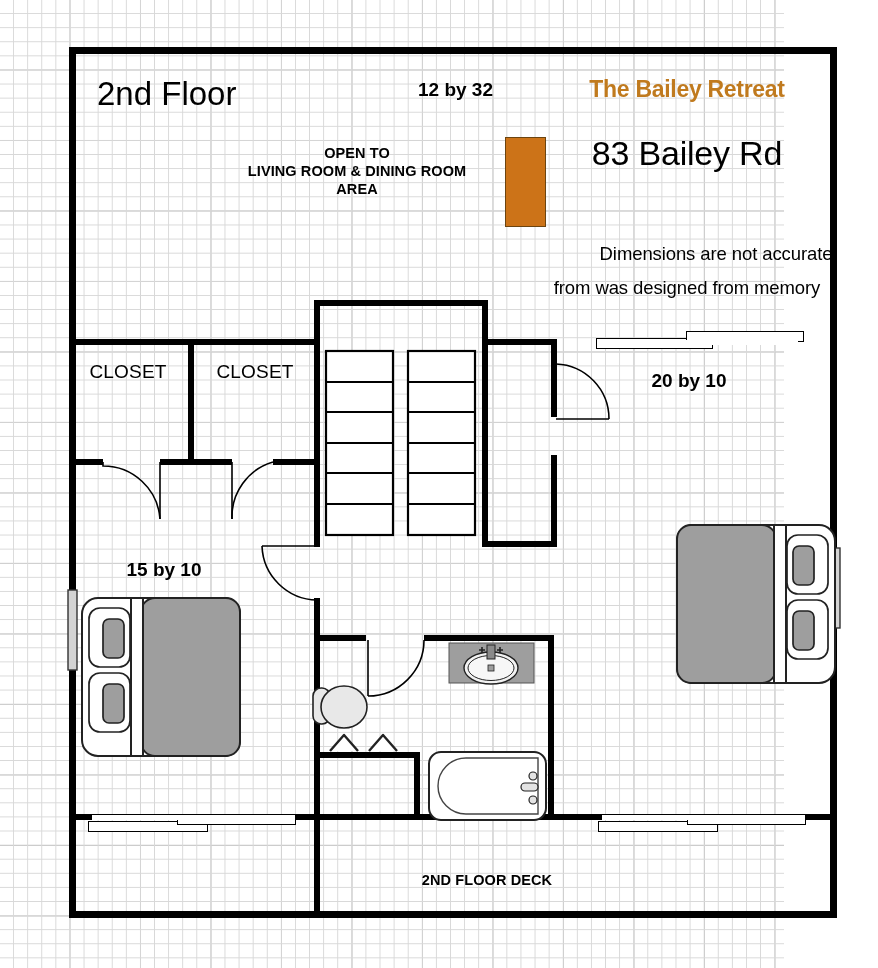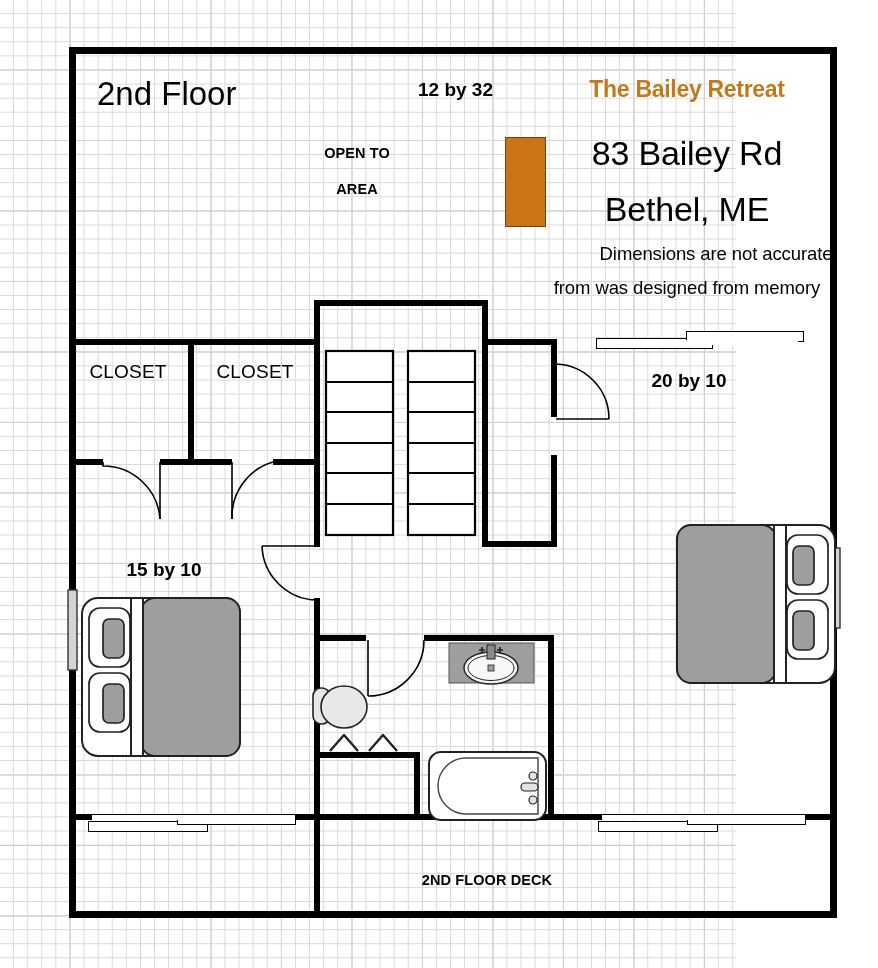--- a/index.html
+++ b/index.html
@@ -14,20 +14,21 @@
     position:relative;
     width:736px;height:968px;
     background-color:#ffffff;
     background-image:
       linear-gradient(to right,#d8d8d8 1px,transparent 1px),
       linear-gradient(to bottom,#d8d8d8 1px,transparent 1px),
       linear-gradient(to right,#bdbdbd 1px,transparent 1px),
       linear-gradient(to bottom,#bdbdbd 1px,transparent 1px);
     background-size:14.1px 14.1px,14.1px 14.1px,70.5px 70.5px,70.5px 70.5px;
     background-position:-1px -1px,-1px -1px,-1px -1px,-1px -1px;
+    padding-left:48px;
   }
   .wall{position:absolute;background:#000;}
   .txt{position:absolute;white-space:pre;color:#000;font-weight:bold;}
   .ctr{text-align:center;transform:translateX(-50%);}
   .room-lbl{font-size:19px;font-weight:400;letter-spacing:.2px;}
   .small-lbl{font-size:14.5px;font-weight:700;line-height:16px;letter-spacing:.1px;}
   .dim-lbl{font-size:19px;}
   .floor-title{font-size:33px;font-weight:400;font-family:"Liberation Sans",sans-serif;}
   .brand{font-size:23px;font-weight:700;color:#c07a1e;font-family:"Liberation Sans",sans-serif;letter-spacing:-.3px;}
   .addr{font-size:34px;font-weight:400;letter-spacing:-.2px;}
@@ -44,27 +45,27 @@
 
   <div class="wall" style="left:69px;top:47px;width:768px;height:7px;"></div>
   <div class="wall" style="left:69px;top:47px;width:7px;height:871px;"></div>
   <div class="wall" style="left:830px;top:47px;width:7px;height:871px;"></div>
   <div class="wall" style="left:69px;top:911px;width:768px;height:7px;"></div>
 
   <div class="txt floor-title" style="left:97px;top:75px;">2nd Floor</div>
   <div class="txt dim-lbl" style="left:418px;top:79px;">12 by 32</div>
 
   <div class="txt small-lbl ctr" style="left:357px;top:145px;">OPEN TO</div>
+  <div class="txt small-lbl ctr" style="left:357px;top:163px;">LIVING ROOM &amp; DINING ROOM</div>
   <div class="txt small-lbl ctr" style="left:357px;top:181px;">AREA</div>
 
   <div class="orange-box" style="left:505px;top:137px;width:39px;height:88px;"></div>
 
   <div class="txt brand ctr" style="left:687px;top:76px;">The Bailey Retreat</div>
   <div class="txt addr ctr" style="left:687px;top:134px;">83 Bailey Rd</div>
-  <div class="txt addr ctr" style="left:687px;top:190px;">Bethel, ME</div>
   <div class="txt note ctr" style="left:687px;top:243px;margin-left:29px;">Dimensions are not accurate</div>
   <div class="txt note ctr" style="left:687px;top:277px;">from was designed from memory</div>
 
   <div class="wall" style="left:314px;top:300px;width:174px;height:6px;"></div>
   <div class="wall" style="left:314px;top:300px;width:6px;height:247px;"></div>
   <div class="wall" style="left:482px;top:300px;width:6px;height:247px;"></div>
 
   <div class="wall" style="left:482px;top:339px;width:75px;height:6px;"></div>
   <div class="wall" style="left:551px;top:339px;width:6px;height:78px;"></div>
   <div class="wall" style="left:551px;top:455px;width:6px;height:92px;"></div>

